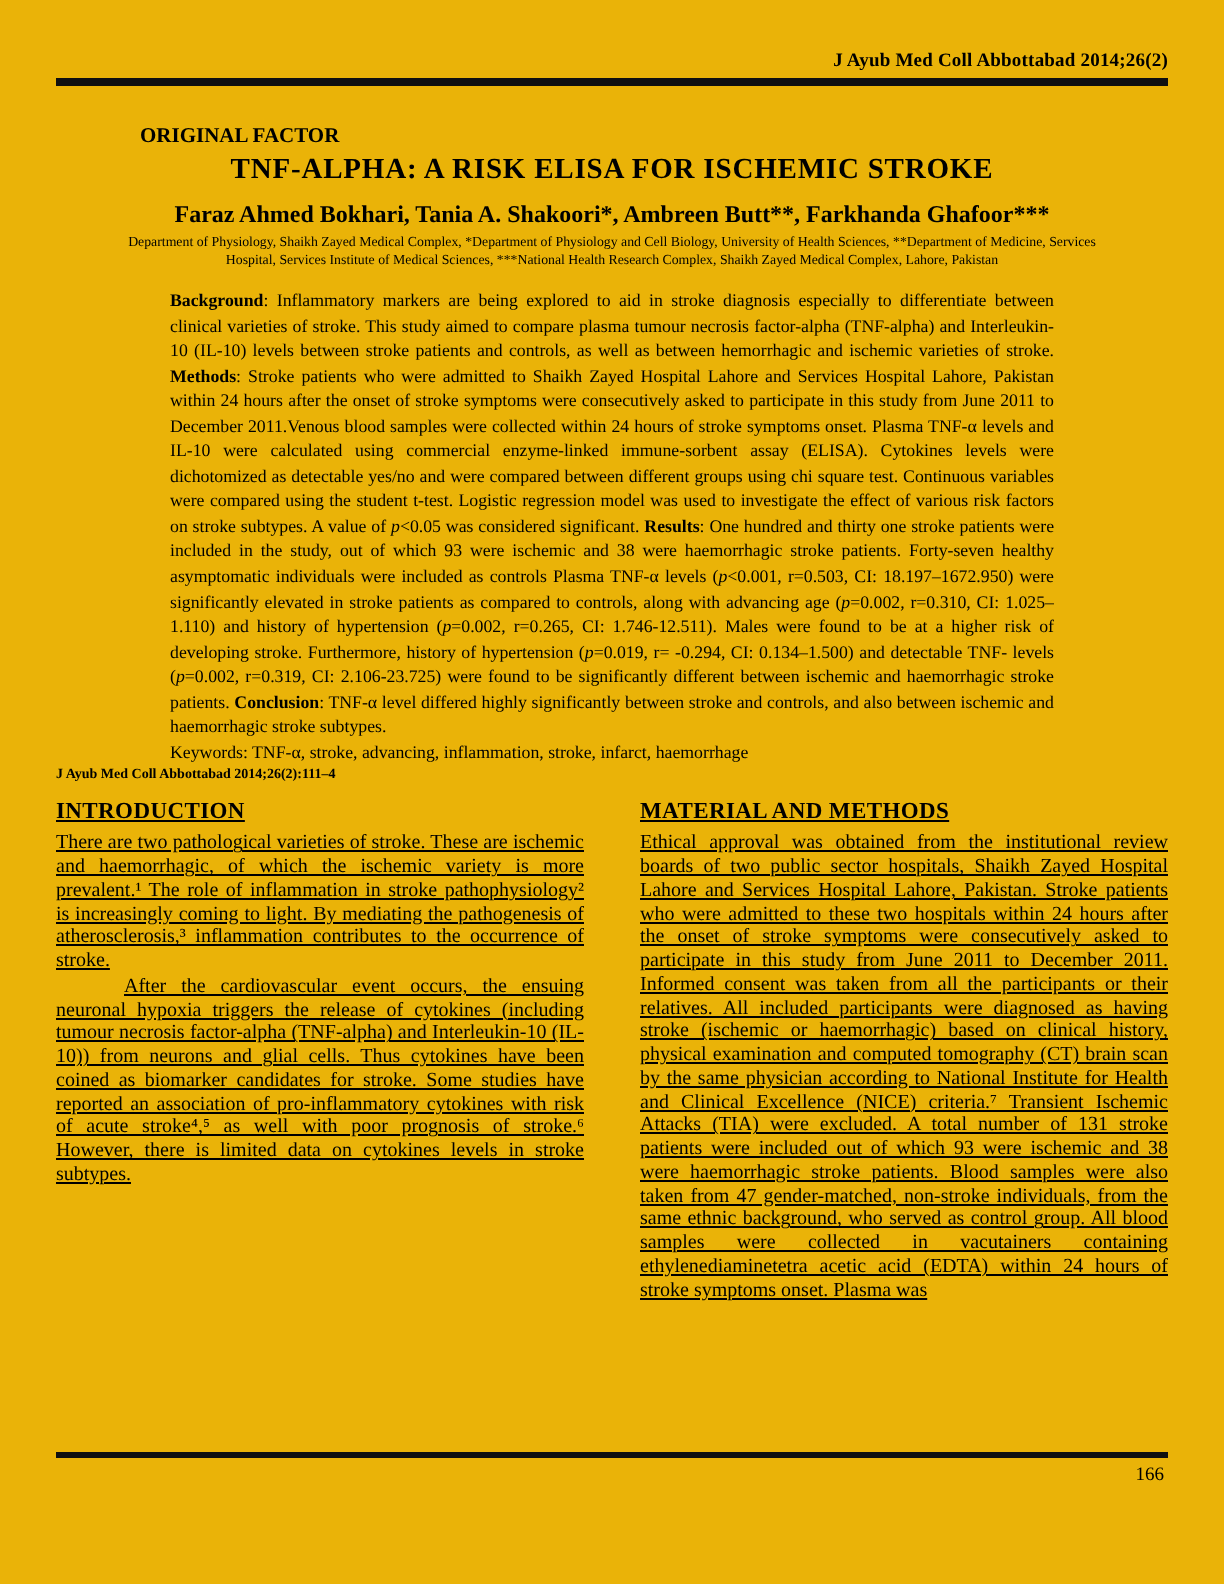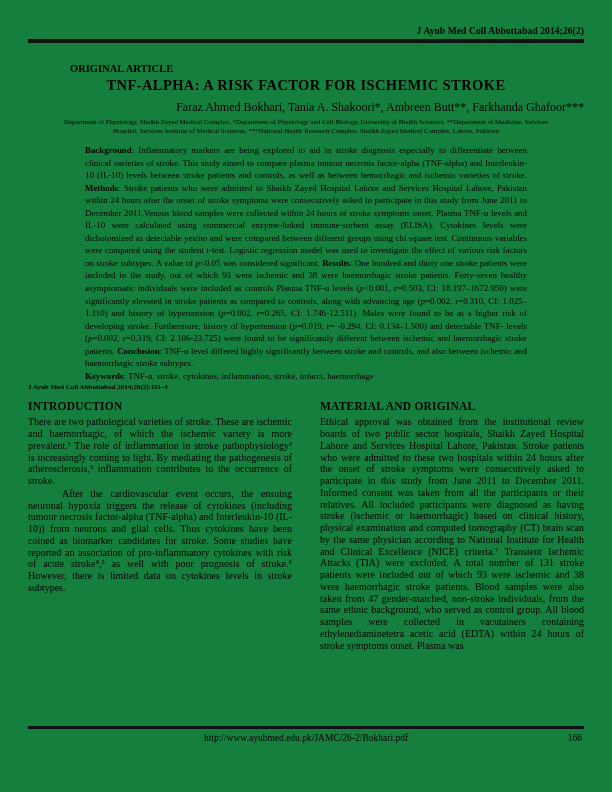--- a/index.html
+++ b/index.html
@@ -1,19 +1,19 @@
 <!DOCTYPE html>
 <html><head>
 <meta charset="utf-8">
 <style>
   html, body { margin: 0; padding: 0; background: #888; }
   * { box-sizing: border-box; }
   .page {
     width: 612px; height: 792px;
-    background: #15803d;
+    background: #eab308;
     color: #000;
     font-family: "Liberation Serif", "DejaVu Serif", serif;
     position: relative;
     padding: 26px 28px 0 28px;
     overflow: hidden;
     margin: 0 auto;
   }
   .journal-ref {
     text-align: right;
     font-weight: bold;
@@ -33,23 +33,23 @@
     margin-left: 42px;
   }
   .title {
     font-weight: bold;
     font-size: 14.5px;
     text-align: center;
     margin: 3px 0 6px 0;
     letter-spacing: 0.4px;
   }
   .authors {
-    font-weight: normal;
+    font-weight: bold;
     font-size: 12px;
-    text-align: right;
+    text-align: center;
     margin-bottom: 2px;
   }
   .affiliations {
     font-size: 6.9px;
     text-align: center;
     line-height: 9px;
     margin: 0 30px;
   }
   .abstract {
     font-size: 8.9px;
@@ -61,20 +61,21 @@
   .citation {
     font-weight: bold;
     font-size: 7px;
     text-align: left;
     margin-top: 1px;
   }
   .columns {
     display: flex;
     gap: 28px;
     margin-top: 9px;
+    text-decoration: underline;
   }
   .col { flex: 1 1 0; min-width: 0; }
   .col h2 {
     font-size: 11.5px;
     font-weight: bold;
     margin: 0 0 4px 0;
     letter-spacing: 0.2px;
   }
   .col p {
     font-size: 10px;
@@ -111,47 +112,46 @@
 </head>
 <body>
 
 <div class="page">
 
   <div>
     <div class="journal-ref">J Ayub Med Coll Abbottabad 2014;26(2)</div>
     <div class="rule-double"></div>
   </div>
 
-  <div class="kicker">ORIGINAL ARTICLE</div>
+  <div class="kicker">ORIGINAL FACTOR</div>
 
-  <div class="title">TNF-ALPHA: A RISK FACTOR FOR ISCHEMIC STROKE</div>
+  <div class="title">TNF-ALPHA: A RISK ELISA FOR ISCHEMIC STROKE</div>
 
   <div class="authors">Faraz Ahmed Bokhari, Tania A. Shakoori*, Ambreen Butt**, Farkhanda Ghafoor***</div>
 
   <div class="affiliations">Department of Physiology, Shaikh Zayed Medical Complex, *Department of Physiology and Cell Biology, University of Health Sciences, **Department of Medicine, Services Hospital, Services Institute of Medical Sciences, ***National Health Research Complex, Shaikh Zayed Medical Complex, Lahore, Pakistan</div>
 
   <div class="abstract"><span style="font-weight: bold;">Background</span><span>: Inflammatory markers are being explored to aid in stroke diagnosis especially to differentiate between clinical varieties of stroke. This study aimed to compare plasma tumour necrosis factor-alpha (TNF-alpha) and Interleukin-10 (IL-10) levels between stroke patients and controls, as well as between hemorrhagic and ischemic varieties of stroke. </span><span style="font-weight: bold;">Methods</span><span>: Stroke patients who were admitted to Shaikh Zayed Hospital Lahore and Services Hospital Lahore, Pakistan within 24 hours after the onset of stroke symptoms were consecutively asked to participate in this study from June 2011 to December 2011.Venous blood samples were collected within 24 hours of stroke symptoms onset. Plasma TNF-α levels and IL-10 were calculated using commercial enzyme-linked immune-sorbent assay (ELISA). Cytokines levels were dichotomized as detectable yes/no and were compared between different groups using chi square test. Continuous variables were compared using the student t-test. Logistic regression model was used to investigate the effect of various risk factors on stroke subtypes. A value of </span><span style="font-style: italic;">p</span><span>&lt;0.05 was considered significant. </span><span style="font-weight: bold;">Results</span><span>: One hundred and thirty one stroke patients were included in the study, out of which 93 were ischemic and 38 were haemorrhagic stroke patients. Forty-seven healthy asymptomatic individuals were included as controls Plasma TNF-α levels (</span><span style="font-style: italic;">p</span><span>&lt;0.001, r=0.503, CI: 18.197–1672.950) were significantly elevated in stroke patients as compared to controls, along with advancing age (</span><span style="font-style: italic;">p</span><span>=0.002, r=0.310, CI: 1.025–1.110) and history of hypertension (</span><span style="font-style: italic;">p</span><span>=0.002, r=0.265, CI: 1.746-12.511). Males were found to be at a higher risk of developing stroke. Furthermore, history of hypertension (</span><span style="font-style: italic;">p</span><span>=0.019, r= -0.294, CI: 0.134–1.500) and detectable TNF- levels (</span><span style="font-style: italic;">p</span><span>=0.002, r=0.319, CI: 2.106-23.725) were found to be significantly different between ischemic and haemorrhagic stroke patients. </span><span style="font-weight: bold;">Conclusion</span><span>: TNF-α level differed highly significantly between stroke and controls, and also between ischemic and haemorrhagic stroke subtypes.</span></div>
 
-  <div class="abstract keywords"><span style="font-weight: bold;">Keywords</span><span>: TNF-α, stroke, cytokines, inflammation, stroke, infarct, haemorrhage</span></div>
+  <div class="abstract keywords"><span style="font-weight: normal;">Keywords</span><span>: TNF-α, stroke, advancing, inflammation, stroke, infarct, haemorrhage</span></div>
 
   <div class="citation">J Ayub Med Coll Abbottabad 2014;26(2):111–4</div>
 
   <div class="columns">
     <div class="col">
       <h2>INTRODUCTION</h2>
       <p>There are two pathological varieties of stroke. These are ischemic and haemorrhagic, of which the ischemic variety is more prevalent.¹ The role of inflammation in stroke pathophysiology² is increasingly coming to light. By mediating the pathogenesis of atherosclerosis,³ inflammation contributes to the occurrence of stroke.</p>
       <p class="indent">After the cardiovascular event occurs, the ensuing neuronal hypoxia triggers the release of cytokines (including tumour necrosis factor-alpha (TNF-alpha) and Interleukin-10 (IL-10)) from neurons and glial cells. Thus cytokines have been coined as biomarker candidates for stroke. Some studies have reported an association of pro-inflammatory cytokines with risk of acute stroke⁴,⁵ as well with poor prognosis of stroke.⁶ However, there is limited data on cytokines levels in stroke subtypes.</p>
     </div>
     <div class="col">
-      <h2>MATERIAL AND ORIGINAL</h2>
+      <h2>MATERIAL AND METHODS</h2>
       <p>Ethical approval was obtained from the institutional review boards of two public sector hospitals, Shaikh Zayed Hospital Lahore and Services Hospital Lahore, Pakistan. Stroke patients who were admitted to these two hospitals within 24 hours after the onset of stroke symptoms were consecutively asked to participate in this study from June 2011 to December 2011. Informed consent was taken from all the participants or their relatives. All included participants were diagnosed as having stroke (ischemic or haemorrhagic) based on clinical history, physical examination and computed tomography (CT) brain scan by the same physician according to National Institute for Health and Clinical Excellence (NICE) criteria.⁷ Transient Ischemic Attacks (TIA) were excluded. A total number of 131 stroke patients were included out of which 93 were ischemic and 38 were haemorrhagic stroke patients. Blood samples were also taken from 47 gender-matched, non-stroke individuals, from the same ethnic background, who served as control group. All blood samples were collected in vacutainers containing ethylenediaminetetra acetic acid (EDTA) within 24 hours of stroke symptoms onset. Plasma was</p>
     </div>
   </div>
 
   <div class="footer">
     <div class="rule-double footer-rule"></div>
     <div class="footer-line">
-      <span class="footer-url">http://www.ayubmed.edu.pk/JAMC/26-2/Bokhari.pdf</span>
       <span class="footer-page">166</span>
     </div>
   </div>
 
 </div>
 
 </body></html>

